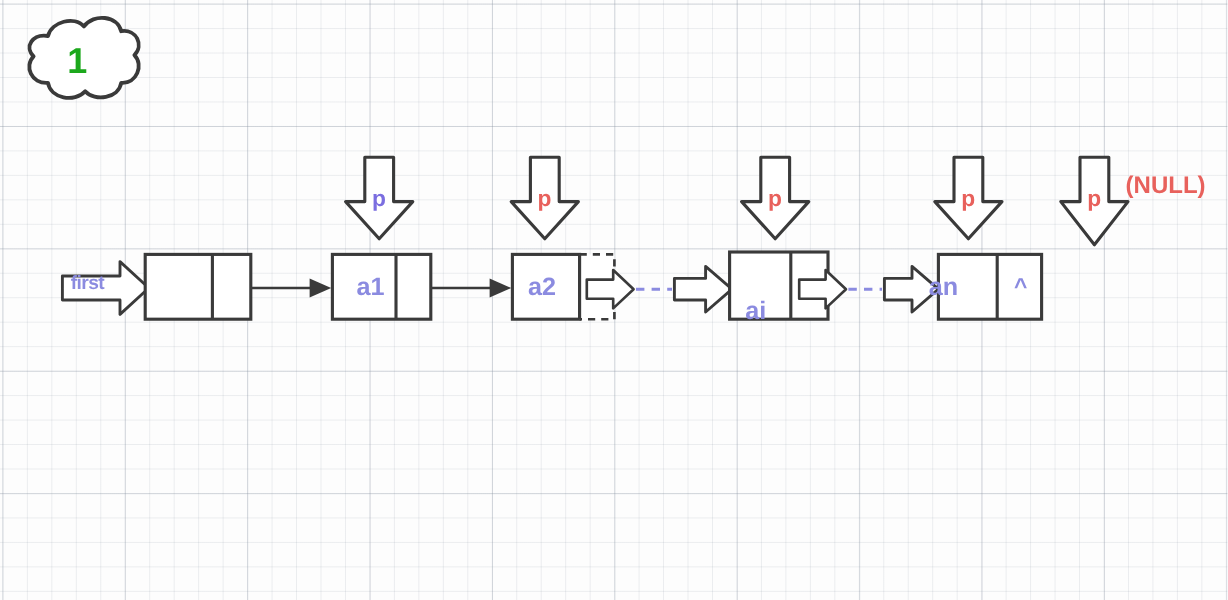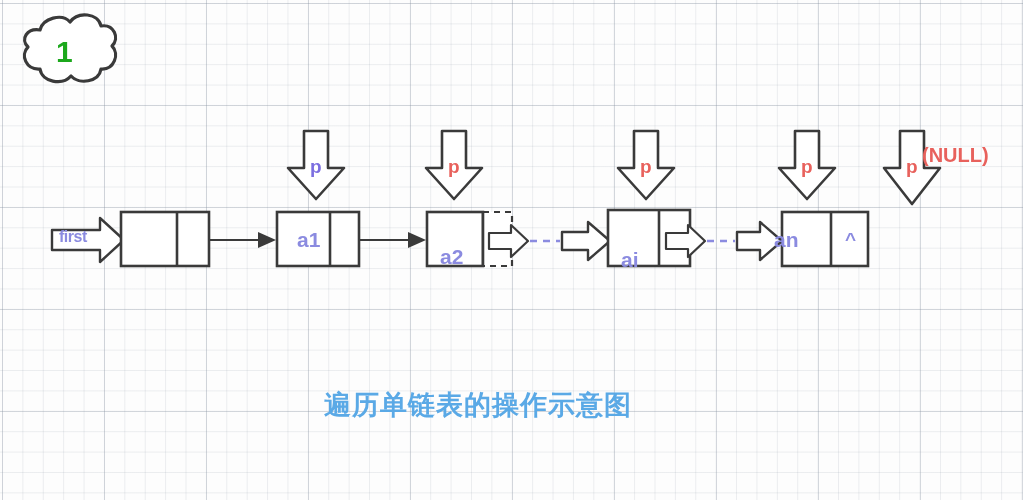--- a/index.html
+++ b/index.html
@@ -64,20 +64,21 @@
     font-size: 19px;
     color: #7b6ee0;
   }
   .p-red {
     font-size: 19px;
     color: #e8615c;
   }
   .null-lbl {
     font-size: 20px;
     color: #e8615c;
+    padding-left: 16px;
   }
   .title-lbl {
     font-size: 27px;
     font-weight: bold;
     color: #5aa9e6;
     letter-spacing: 1px;
   }
 </style>
 </head>
 <body>
@@ -175,35 +176,34 @@
     </g>
 
   </svg>
 
   <div class="lbl cloud-num" style="left:56px; top:37px;">1</div>
 
   <div class="lbl first-lbl" style="left:59px; top:229px;">first</div>
 
   <div class="lbl node-lbl" style="left:297px; top:229px;">a1</div>
 
-  <div class="lbl node-lbl" style="left:440px; top:246px;">a2</div>
+  <div class="lbl node-lbl" style="left:440px; top:229px;">a2</div>
 
   <div class="lbl node-lbl" style="left:621px; top:229px;margin-top:20px;">ai</div>
 
   <div class="lbl node-lbl" style="left:774px; top:229px;">an</div>
 
   <div class="lbl caret-lbl" style="left:845px; top:230px;">^</div>
 
   <div class="lbl p-blue" style="left:310px; top:157px;">p</div>
 
   <div class="lbl p-red" style="left:448px; top:157px;">p</div>
 
   <div class="lbl p-red" style="left:640px; top:157px;">p</div>
 
   <div class="lbl p-red" style="left:801px; top:157px;">p</div>
 
   <div class="lbl p-red" style="left:906px; top:157px;">p</div>
 
   <div class="lbl null-lbl" style="left:922px; top:145px;">(NULL)</div>
 
-  <div class="lbl title-lbl" style="left:324px; top:392px;">遍历单链表的操作示意图</div>
 
 </div>
 
 </body></html>

